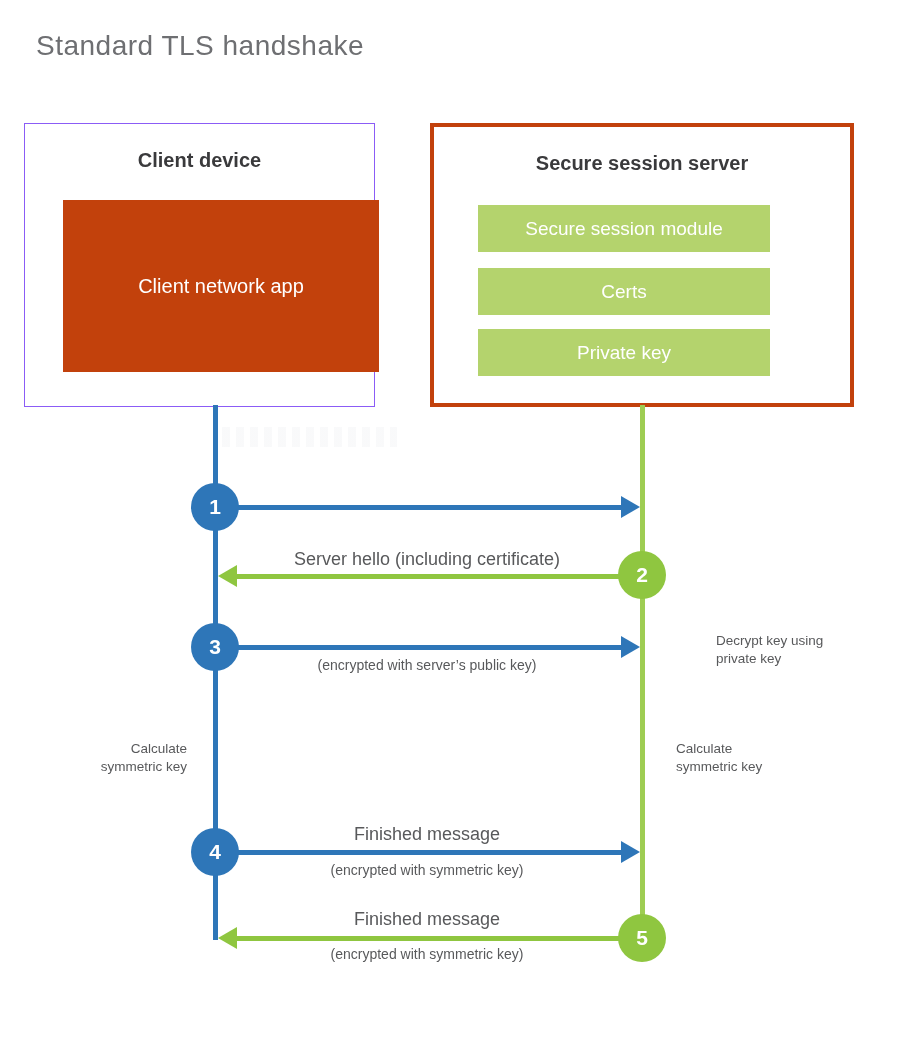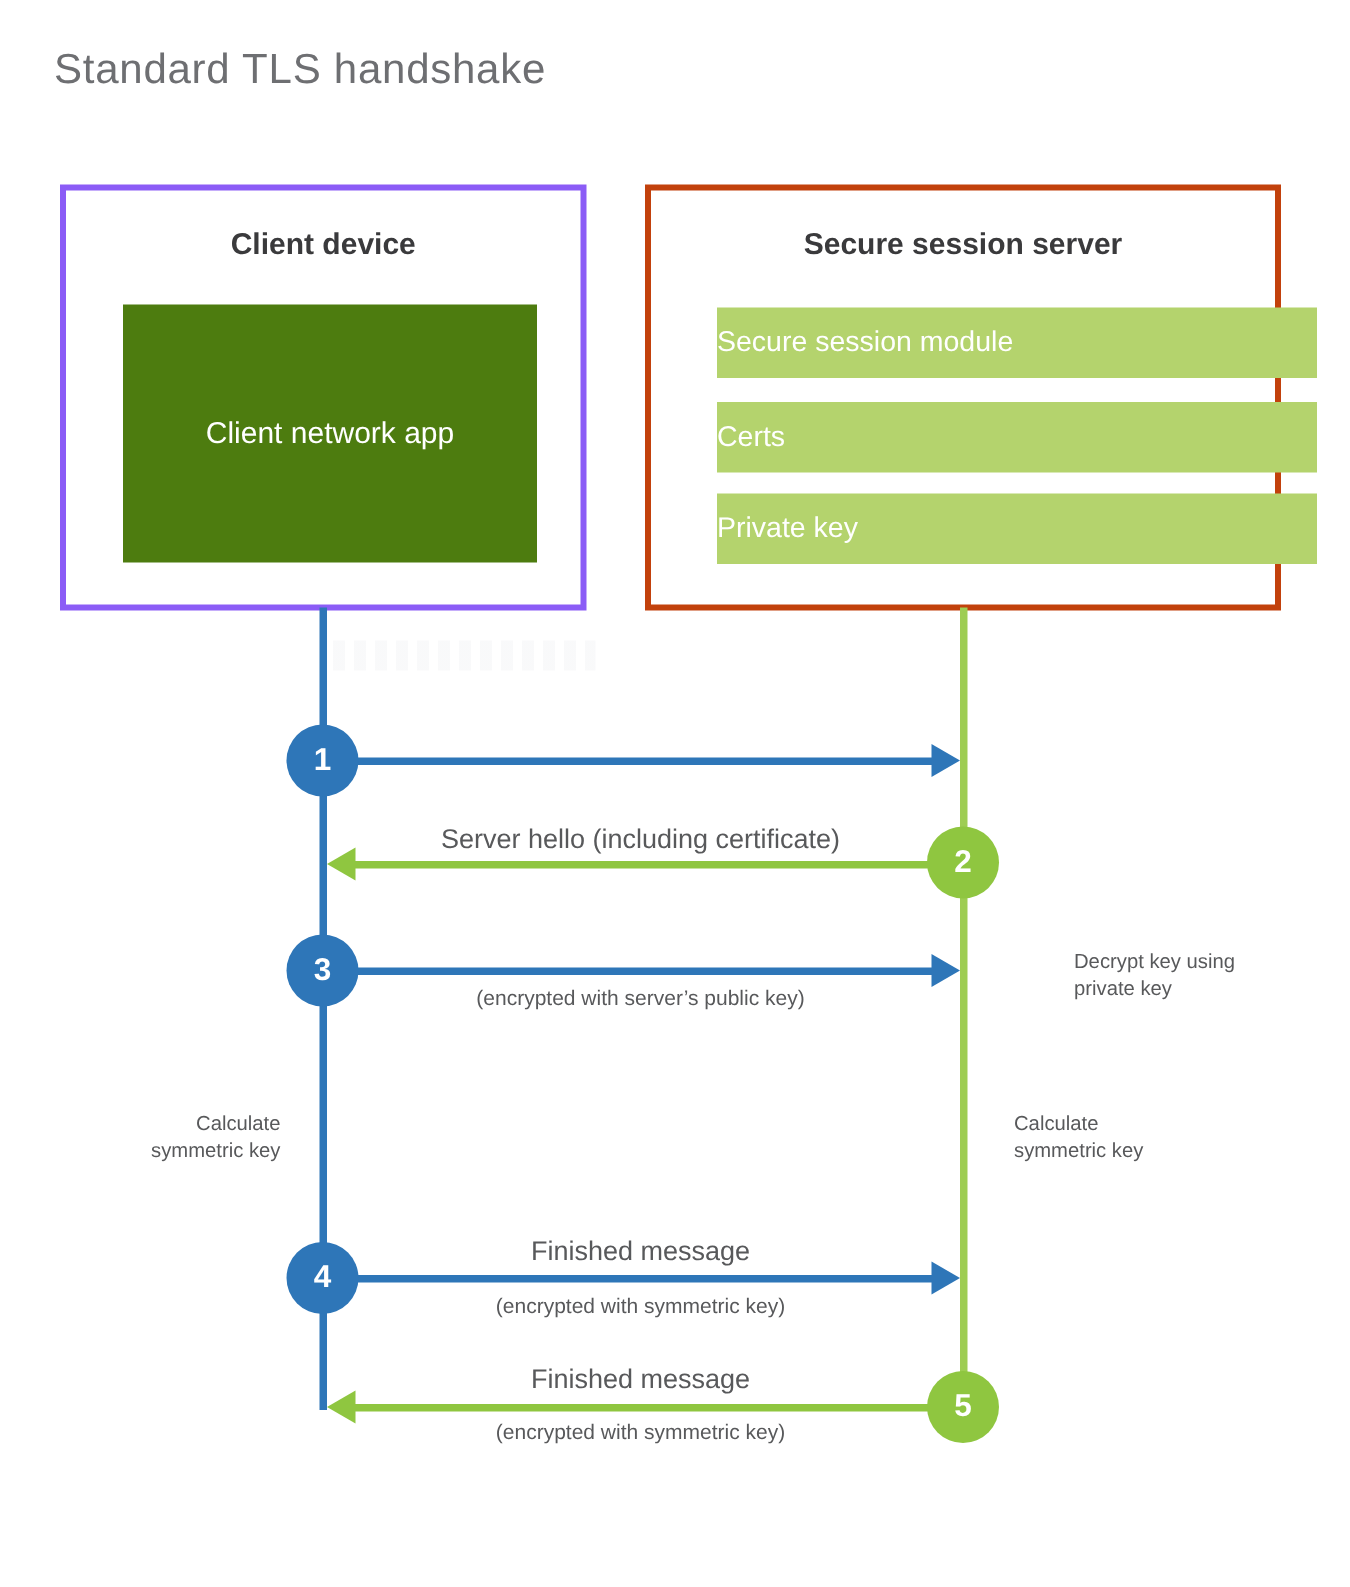--- a/index.html
+++ b/index.html
@@ -7,34 +7,34 @@
     position:relative;width:900px;height:1058px;background:#ffffff;overflow:hidden;
     font-family:"Liberation Sans","DejaVu Sans",sans-serif;
     padding-left:44px;
   }
   .page-title{
     position:absolute;left:36px;top:30px;font-size:28px;font-weight:300;
     color:#6e6f72;letter-spacing:.5px;
   }
   
   .entity{position:absolute;top:123px;height:284px;box-sizing:border-box;background:#fff;}
-  .entity.client{left:40px;width:351px;border:4px solid #8b5cf6;}
+  .entity.client{left:24px;width:351px;border:1px solid #8b5cf6;}
   .entity.server{left:430px;width:424px;border:4px solid #c2410c;}
   .entity-title{
     display:block;text-align:center;margin-top:25px;font-size:20px;font-weight:bold;color:#3a3a3c;
   }
   .client-module{
-    position:absolute;left:38px;top:76px;width:276px;height:172px;background:#4d7c0f;
+    position:absolute;left:38px;top:76px;width:316px;height:172px;background:#c2410c;
     display:flex;align-items:center;justify-content:center;text-align:center;
     color:#ffffff;font-size:20px;line-height:1.5;
   }
   .client-module span{display:block;max-width:175px;}
   .server-module{
-    position:absolute;left:44px;width:400px;height:47px;background:#b4d36d;
-    display:flex;align-items:center;justify-content:flex-start;
+    position:absolute;left:44px;width:292px;height:47px;background:#b4d36d;
+    display:flex;align-items:center;justify-content:center;
     color:#ffffff;font-size:19px;
   }
   .sm-0{top:78px;} .sm-1{top:141px;} .sm-2{top:202px;}
   
   .lifeline{position:absolute;width:5px;}
   .lifeline.blue{left:213px;top:405px;height:535px;background:#2e76b8;}
   .lifeline.green{left:640px;top:405px;height:533px;background:#9ecd53;}
   
   .ghost{
     position:absolute;left:222px;top:427px;width:175px;height:20px;opacity:.6;

